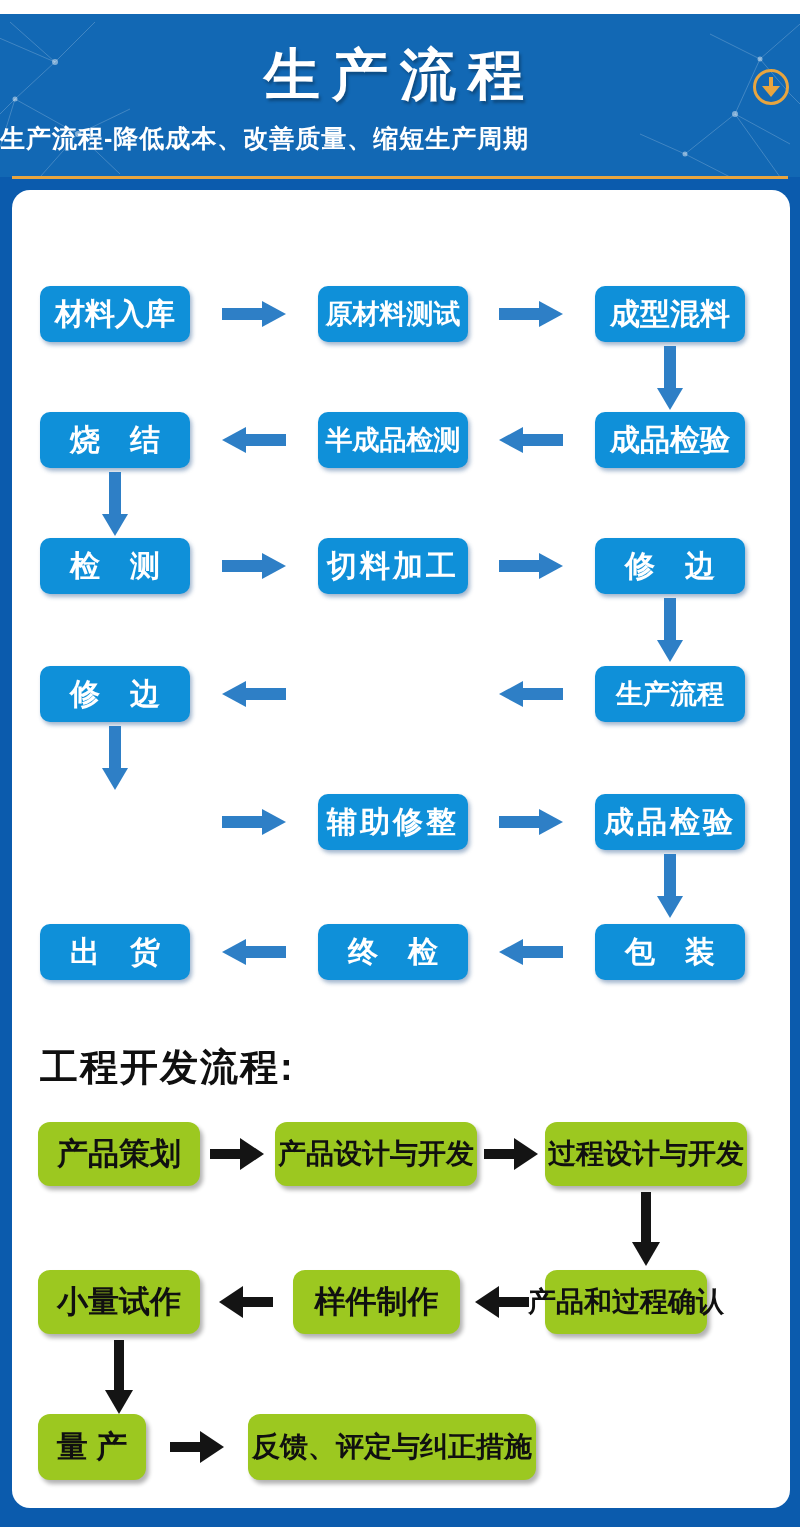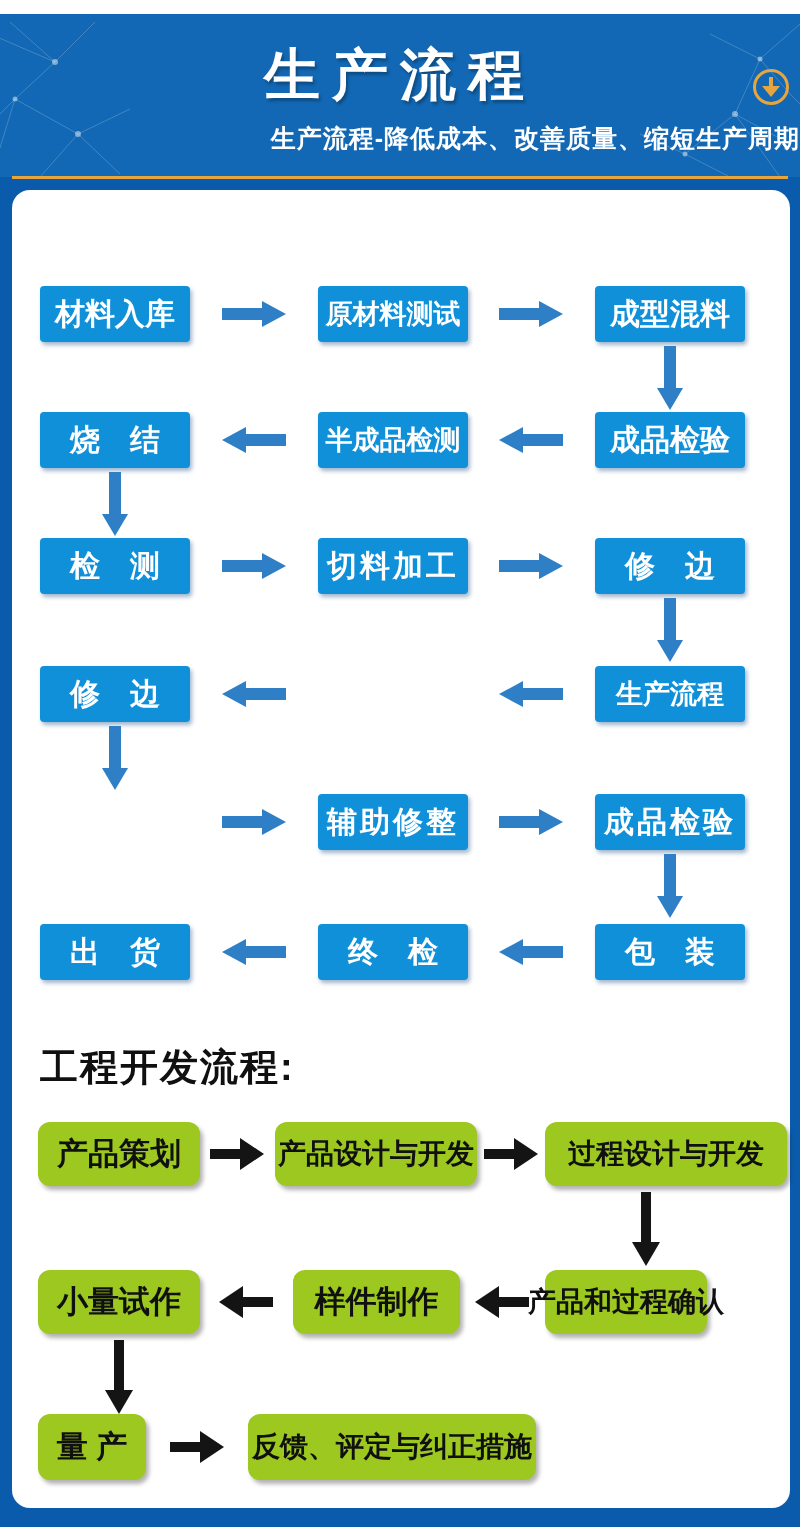--- a/index.html
+++ b/index.html
@@ -6,35 +6,35 @@
   body{
     width:800px;height:1527px;position:relative;overflow:hidden;
     background:var(--page_blue,#0b5bad);
     font-family:"Liberation Sans","DejaVu Sans",sans-serif;
   }
   .topstrip{position:absolute;left:0;top:0;width:800px;height:14px;background:#ffffff}
   .header{position:absolute;left:0;top:14px;width:800px;height:163px;background:var(--header_blue,#1268b4);overflow:hidden}
   .deco{position:absolute;top:0;pointer-events:none}
   .title{position:absolute;left:0;top:24px;width:100%;text-align:center;color:#fff;
     font-size:56px;font-weight:bold;letter-spacing:12px;text-shadow:2px 3px 3px rgba(0,0,0,.28)}
-  .subtitle{position:absolute;left:0;top:108px;width:100%;text-align:right;color:#fff;
+  .subtitle{position:absolute;left:0;top:108px;width:100%;text-align:left;color:#fff;
     font-size:25px;font-weight:bold;letter-spacing:1px}
   .scrollicon{position:absolute;left:753px;top:55px;width:36px;height:36px;border:3px solid var(--gold,#e8a53f);
     border-radius:50%;box-sizing:border-box;background:transparent;cursor:pointer}
   .scrollicon .bar{position:absolute;left:13px;top:5px;width:4px;height:10px;background:var(--gold,#e8a53f)}
   .scrollicon .tri{position:absolute;left:6px;top:14px;width:0;height:0;
     border-left:9px solid transparent;border-right:9px solid transparent;border-top:11px solid var(--gold,#e8a53f)}
   .goldline{position:absolute;left:12px;top:176px;width:776px;height:3px;background:var(--gold,#e8a53f)}
   .card{position:absolute;left:12px;top:190px;width:778px;height:1318px;background:#fff;border-radius:18px}
 
   .h1{position:absolute;left:28px;top:18px;font-size:40px;font-weight:bold;color:var(--heading_blue,#1486db);letter-spacing:2px}
   .h2{position:absolute;left:28px;top:852px;font-size:38px;font-weight:bold;color:#101010;letter-spacing:2px}
 
   .bstep{position:absolute;display:flex;align-items:center;justify-content:center;
-    background:var(--step_blue,#0f90d9);color:#fff;border-radius:4px;font-weight:bold;font-size:30px;
+    background:var(--step_blue,#0f90d9);color:#fff;border-radius:10px;font-weight:bold;font-size:30px;
     width:150px;height:56px;white-space:pre;box-shadow:2px 3px 4px rgba(20,70,130,.40)}
   .bstep.small{font-size:27px}
   .ls3{letter-spacing:3px}
 
   .gstep{position:absolute;display:flex;align-items:center;justify-content:center;
     background:var(--step_green,#9cc820);color:#101010;border-radius:12px;font-weight:bold;font-size:31px;
     height:64px;white-space:pre;box-shadow:3px 4px 4px rgba(0,0,0,.30)}
   .gstep.gsmall{font-size:28px}
 
   
@@ -204,21 +204,21 @@
   <div class="gstep" style="left:26px;top:932px;width:162px">产品策划</div>
   <div class="bharrow right" style="left:198px;top:948px">
       <i class="shaft"></i>
       <i class="head"></i>
     </div>
   <div class="gstep gsmall" style="left:263px;top:932px;width:202px">产品设计与开发</div>
   <div class="bharrow right" style="left:472px;top:948px">
       <i class="shaft"></i>
       <i class="head"></i>
     </div>
-  <div class="gstep gsmall" style="left:533px;top:932px;width:242px">过程设计与开发</div>
+  <div class="gstep gsmall" style="left:533px;top:932px;width:202px">过程设计与开发</div>
   <div class="bvarrow" style="left:620px;top:1002px">
       <i class="shaft"></i>
       <i class="head"></i>
     </div>
 
   <div class="gstep" style="left:26px;top:1080px;width:162px">小量试作</div>
   <div class="bharrow left" style="left:207px;top:1096px">
       <i class="shaft"></i>
       <i class="head"></i>
     </div>

